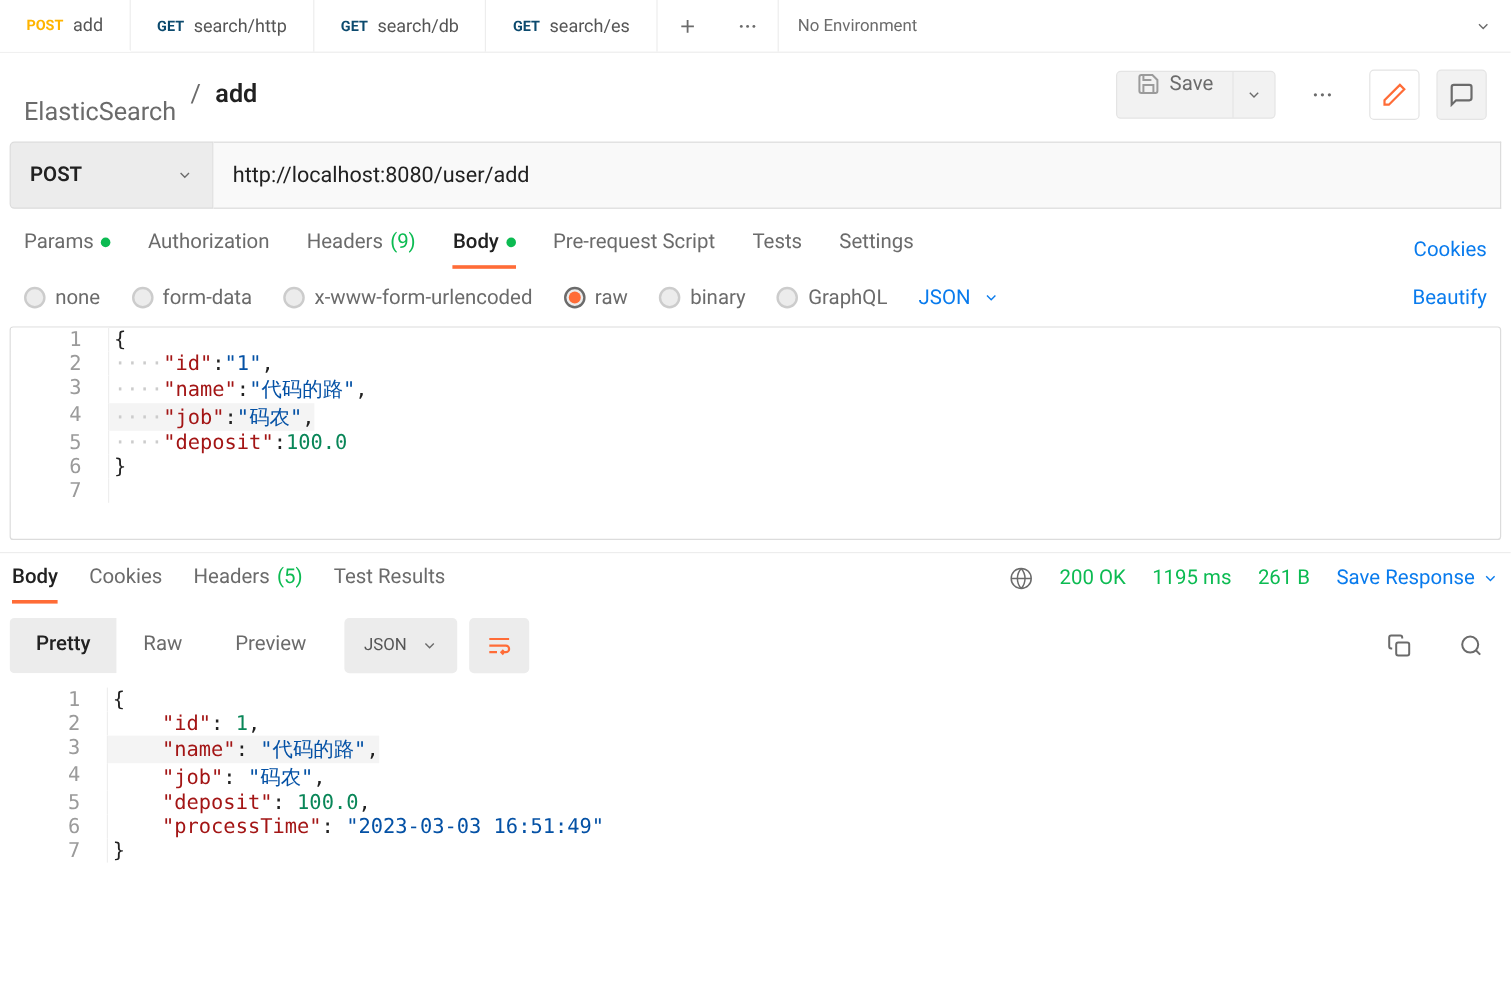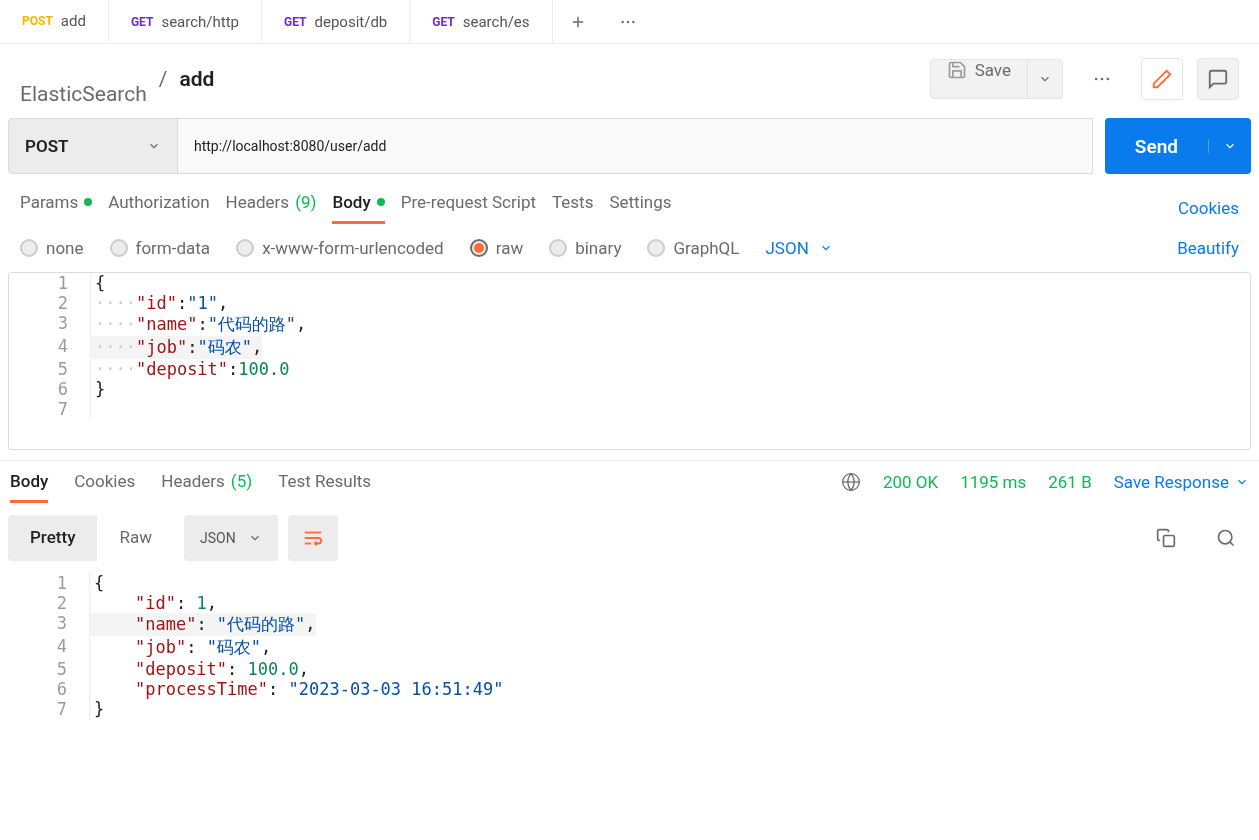--- a/index.html
+++ b/index.html
@@ -1,44 +1,44 @@
 <!DOCTYPE html>
 <html><head>
 <meta charset="utf-8">
 <style>
   * { box-sizing: border-box; margin: 0; padding: 0; }
   body { font-family: -apple-system, BlinkMacSystemFont, "Segoe UI", Roboto, Helvetica, Arial, sans-serif; font-size: 14px; color: #212121; background: #fff; width: 1259px; }
   .top-tabs { display: flex; align-items: stretch; height: 44px; border-bottom: 1px solid #ededed; }
   .ttab { padding: 0 22px; display: flex; align-items: center; gap: 8px; font-size: 15px; border-right: 1px solid #ededed; cursor: pointer; color: #555; }
   .ttab.active { border-bottom: 2px solid #fff; background: #fff; }
   .ttab .method { font-weight: 700; font-size: 12px; }
-  .ttab .method.get { color: #6d28d9; }
+  .ttab .method.get { color: #0c4a6e; }
   .ttab .method.post { color: #ffb400; }
   .ttab-actions { display: flex; align-items: center; }
   .icon-btn { width: 50px; display: flex; align-items: center; justify-content: center; color: #6b6b6b; cursor: pointer; font-size: 18px; }
   .env { flex: 1; display: flex; align-items: center; justify-content: space-between; padding: 0 16px; border-left: 1px solid #ededed; color: #6b6b6b; }
   .header-row { display: flex; align-items: center; height: 70px; padding: 0 20px; }
   .breadcrumb { display: flex; align-items: center; gap: 12px; font-size: 21px; }
   .breadcrumb .sep { color: #6b6b6b; }
   .breadcrumb .coll { color: #6b6b6b; margin-top: 30px; }
   .breadcrumb .name { font-weight: 600; }
   .right-actions { margin-left: auto; display: flex; align-items: center; gap: 14px; }
   .save-btn { display: flex; align-items: flex-start; background: #f2f2f2; border: 1px solid #e4e4e4; border-radius: 4px; height: 40px; }
   .save-main { display: flex; align-items: center; gap: 8px; padding: 0 16px; color: #6b6b6b; font-size: 17px; }
   .save-caret { border-left: 1px solid #e4e4e4; padding: 0 10px; height: 100%; display: flex; align-items: center; color: #6b6b6b; }
   .edit-btn, .comment-btn { width: 42px; height: 42px; display: flex; align-items: center; justify-content: center; border: 1px solid #e4e4e4; border-radius: 4px; }
   .edit-btn svg { stroke:#ff6c37; }
   .comment-btn { background: #f2f2f2; }
   .url-row { display: flex; align-items: stretch; padding: 0 8px; gap: 0; height: 56px; margin-top: 4px; }
   .method-select { display: flex; align-items: center; justify-content: space-between; background: #ececec; border: 1px solid #dcdcdc; border-radius: 4px 0 0 4px; width: 170px; padding: 0 16px; font-size: 17px; font-weight: 600; cursor: pointer; }
-  .url-input { flex: 1; border: 1px solid #dcdcdc; border-left: none; padding: 18px 16px; font-size: 14px; background: #f9f9f9; display:flex; align-items:center;}
+  .url-input { flex: 1; border: 1px solid #dcdcdc; border-left: none; padding: 18px 16px; font-size: 18px; background: #f9f9f9; display:flex; align-items:center;}
   .send-btn { margin-left: 12px; display: flex; align-items: center; background: #097bed; color: #fff; border-radius: 4px; }
   .send-main { padding: 0 30px; font-size: 19px; font-weight: 600; }
   .send-caret { border-left: 1px solid rgba(255,255,255,0.3); padding: 0 14px; display: flex; align-items: center; }
-  .req-tabs { display: flex; align-items: center; gap: 16px; padding: 18px 20px 0; font-size: 17px; color: #6b6b6b; }
+  .req-tabs { display: flex; align-items: center; gap: 31px; padding: 18px 20px 0; font-size: 17px; color: #6b6b6b; }
   .req-tab { position: relative; padding-bottom: 12px; cursor: pointer; display: flex; align-items: center; gap: 6px; }
   .req-tab.active { color: #212121; font-weight: 500; }
   .req-tab.active::after { content: ''; position: absolute; bottom: 0; left: 0; right: 0; height: 3px; background: #ff6c37; }
   .dot { width: 8px; height: 8px; border-radius: 50%; background: #0cbb52; display: inline-block; }
   .count { color: #0cbb52; }
   .cookies-link { margin-left: auto; color: #097bed; font-size: 17px; cursor: pointer; }
   .body-type-row { display: flex; align-items: center; gap: 26px; padding: 14px 20px; font-size: 17px; color: #6b6b6b; }
   .radio { display: flex; align-items: center; gap: 8px; cursor: pointer; }
   .radio-circle { width: 18px; height: 18px; border-radius: 50%; border: 2px solid #ccc; background: #ececec; display: inline-flex; align-items: center; justify-content: center; }
   .radio.checked .radio-circle { border-color: #6b6b6b; }
@@ -83,40 +83,46 @@
   <div class="ttab active">
     <span class="method post">POST</span>
     <span>add</span>
   </div>
   <div class="ttab">
     <span class="method get">GET</span>
     <span>search/http</span>
   </div>
   <div class="ttab">
     <span class="method get">GET</span>
-    <span>deposit/db</span>
+    <span>search/db</span>
   </div>
   <div class="ttab">
     <span class="method get">GET</span>
     <span>search/es</span>
   </div>
   <div class="ttab-actions">
     <div class="icon-btn">
         <svg width="18" height="18" viewBox="0 0 24 24" fill="none" stroke="#6b6b6b" stroke-width="2">
           <line x1="12" y1="5" x2="12" y2="19"></line>
           <line x1="5" y1="12" x2="19" y2="12"></line>
         </svg>
       </div>
     <div class="icon-btn">
         <svg width="18" height="18" viewBox="0 0 24 24" fill="#6b6b6b">
           <circle cx="5" cy="12" r="1.6"></circle>
           <circle cx="12" cy="12" r="1.6"></circle>
           <circle cx="19" cy="12" r="1.6"></circle>
         </svg>
       </div>
+  </div>
+  <div class="env">
+    <span>No Environment</span>
+    <svg width="14" height="14" viewBox="0 0 24 24" fill="none" stroke="#6b6b6b" stroke-width="2">
+        <polyline points="6 9 12 15 18 9"></polyline>
+      </svg>
   </div>
 </div>
 
 <div class="header-row">
   <div class="breadcrumb">
     <span class="coll">ElasticSearch</span>
     <span class="sep">/</span>
     <span class="name">add</span>
   </div>
   <div class="right-actions">
@@ -158,28 +164,20 @@
 <div class="url-row">
   <div class="method-select">
     <span>POST</span>
     <svg width="14" height="14" viewBox="0 0 24 24" fill="none" stroke="#6b6b6b" stroke-width="2">
         <polyline points="6 9 12 15 18 9"></polyline>
       </svg>
   </div>
   <div class="url-input">
     <span>http://localhost:8080/user/add</span>
   </div>
-  <div class="send-btn">
-    <div class="send-main"><span>Send</span></div>
-    <div class="send-caret">
-        <svg width="14" height="14" viewBox="0 0 24 24" fill="none" stroke="#fff" stroke-width="2">
-          <polyline points="6 9 12 15 18 9"></polyline>
-        </svg>
-      </div>
-  </div>
 </div>
 
 <div class="req-tabs">
   <div class="req-tab">
       <span>Params</span>
       <span class="dot"></span>
     </div>
   <div class="req-tab">
       <span>Authorization</span>
     </div>
@@ -297,20 +295,21 @@
           <polyline points="6 9 12 15 18 9"></polyline>
         </svg>
       </div>
   </div>
 </div>
 
 <div class="resp-toolbar">
   <div class="seg">
     <div class="seg-item active"><span>Pretty</span></div>
     <div class="seg-item"><span>Raw</span></div>
+    <div class="seg-item"><span>Preview</span></div>
   </div>
   <div class="fmt-select">
     <span>JSON</span>
     <svg width="14" height="14" viewBox="0 0 24 24" fill="none" stroke="#6b6b6b" stroke-width="2">
         <polyline points="6 9 12 15 18 9"></polyline>
       </svg>
   </div>
   <div class="wrap-btn" style="height:46px;">
     <svg width="22" height="22" viewBox="0 0 24 24" fill="none" stroke-width="2">
         <line x1="3" y1="6" x2="21" y2="6"></line>

